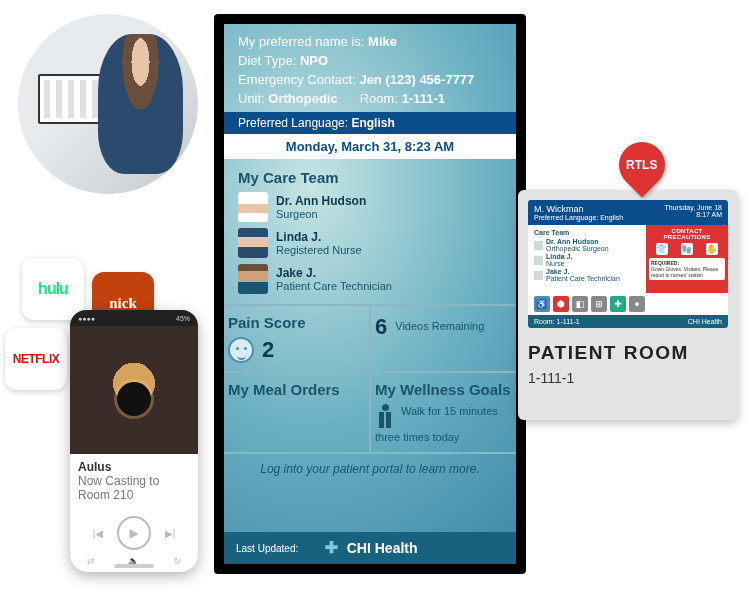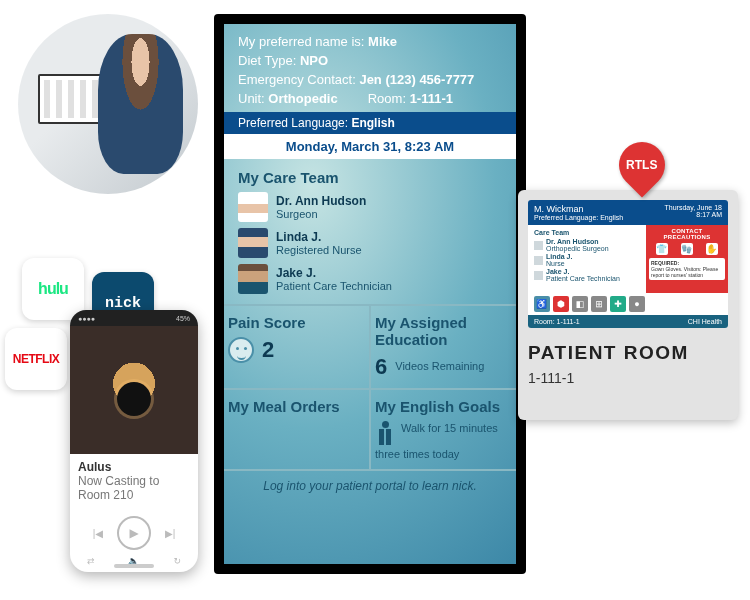--- a/index.html
+++ b/index.html
@@ -7,21 +7,21 @@
 
 
 .workstation{position:absolute;left:18px;top:14px;width:180px;height:180px;border-radius:50%;overflow:hidden;background:linear-gradient(135deg,#e8ebed 40%,#c2c9ce 100%)}
 .workstation .monitor{position:absolute;left:20px;top:60px;width:70px;height:50px;background:#fff;border:2px solid #333;border-radius:2px}
 .workstation .monitor::after{content:"";position:absolute;inset:4px;background:repeating-linear-gradient(90deg,#e0e0e0 0 6px,#fff 6px 12px)}
 .workstation .person{position:absolute;right:15px;top:20px;width:85px;height:140px;background:radial-gradient(ellipse at 50% 20%,#e8c4a8 0 15%,#6b4f3d 15% 30%,#2a4a6e 30% 100%);border-radius:40% 40% 30% 30%}
 
 
 .tile{position:absolute;width:62px;height:62px;border-radius:12px;display:flex;align-items:center;justify-content:center;font-weight:900;box-shadow:0 2px 6px rgba(0,0,0,.18)}
 .tile.hulu{left:22px;top:258px;background:#fff;color:#1ce783;font-size:16px;letter-spacing:-1px}
-.tile.nick{left:92px;top:272px;background:#0c4a6e;color:#fff;font-size:15px;font-family:Liberation Mono, monospace}
+.tile.nick{left:92px;top:272px;background:#c2410c;color:#fff;font-size:15px;font-family:Liberation Serif, serif}
 .tile.netflix{left:5px;top:328px;background:#fff;color:#e50914;font-size:12px;letter-spacing:-0.5px}
 
 
 .phone{position:absolute;left:70px;top:310px;width:128px;height:262px;background:#fff;border-radius:18px;box-shadow:0 4px 14px rgba(0,0,0,.3)}
 .phone-status{height:16px;background:#212121;border-radius:18px 18px 0 0;display:flex;justify-content:space-between;align-items:center;padding:0 8px;font-size:7px;color:#ccc}
 .phone-art{height:128px;background:radial-gradient(circle at 50% 45%,#d6a35c 0 22%,#3a2d28 22% 100%);position:relative}
 .phone-art::after{content:"";position:absolute;left:50%;top:44%;width:34px;height:34px;margin-left:-17px;background:#111;border-radius:50%;box-shadow:0 0 0 3px rgba(255,200,120,.3)}
 .phone-now{padding:6px 8px;font-size:12px;color:#777}
 .phone-now .t{font-weight:600;color:#333}
 .phone-ctrl{display:flex;justify-content:center;align-items:center;gap:14px;margin-top:8px}
@@ -29,21 +29,21 @@
 .phone-ctrl .play{width:34px;height:34px;border:2px solid #bbb;border-radius:50%;display:flex;align-items:center;justify-content:center;color:#bbb;font-size:12px}
 .phone-foot{position:absolute;bottom:6px;left:0;right:0;display:flex;justify-content:space-around;font-size:9px;color:#bbb}
 .phone-foot .hb{width:40px;height:4px;background:#ccc;border-radius:2px;position:absolute;left:50%;margin-left:-20px;bottom:-2px}
 
 
 .board{position:absolute;left:214px;top:14px;width:312px;height:560px;background:#000;border-radius:4px;padding:10px}
 .board-inner{width:100%;height:100%;background:radial-gradient(ellipse 140% 100% at 30% 30%,#c6e4e3 0%,#6ab0c2 45%,#2d7a9e 100%);position:relative;overflow:hidden}
 .header-blue{color:#fff;padding:10px 14px 0;font-size:13px}
 .header-blue .row{margin-bottom:4px}
 .header-blue b{font-weight:700}
-.header-blue .split{display:flex;gap:30px}
+.header-blue .split{display:flex;gap:22px}
 .lang-bar{background:#0a4d8c;color:#fff;font-size:12px;padding:4px 14px;margin-top:6px}
 .date-bar{background:#fff;color:#0a4d8c;text-align:center;font-size:13px;font-weight:600;padding:5px 0}
 .section{padding:10px 14px 4px}
 .sec-title{color:#1a546e;font-weight:700;font-size:15px;margin-bottom:6px}
 .team-row{display:flex;align-items:center;gap:8px;margin-bottom:6px}
 .avatar{width:30px;height:30px;border-radius:3px;background:#cfd8dc}
 .avatar.a1{background:linear-gradient(#fff 40%,#e8c4a8 40% 70%,#fff 70%)}
 .avatar.a2{background:linear-gradient(#2a4a6e 30%,#e8c4a8 30% 65%,#2a4a6e 65%)}
 .avatar.a3{background:linear-gradient(#6b4f3d 25%,#cba27c 25% 60%,#1a546e 60%)}
 .team-txt .n{font-size:12px;font-weight:700;color:#0d3a52}
@@ -170,40 +170,47 @@
 
     <div class="grid2">
       <div>
         <div class="sec-title">Pain Score</div>
         <div class="pain">
             <div class="pain-face"></div>
             <div class="big-num">2</div>
           </div>
       </div>
       <div>
-        <div class="sec-title">My Assigned Education</div>
         <div class="edu">
             <div class="big-num">6</div>
             <div class="edu-txt">Videos Remaining</div>
           </div>
       </div>
     </div>
 
     <div class="grid2">
       <div>
         <div class="sec-title">My Meal Orders</div>
       </div>
       <div>
-        <div class="sec-title">My English Goals</div>
+        <div class="sec-title">My Wellness Goals</div>
         <div class="meal-txt"><span class="walk-ico"></span><span>Walk for 15 minutes three times today</span></div>
       </div>
     </div>
 
-    <div class="portal-bar">Log into your patient portal to learn nick.</div>
-
+    <div class="portal-bar">Log into your patient portal to learn more.</div>
+
+    <div class="footer-bar">
+      <span>Last Updated:</span>
+      <div class="brand">
+          <span class="brand-ico"></span>
+          <span>CHI Health</span>
+        </div>
+      <span style="width:60px"></span>
+    </div>
   </div>
 </div>
 
 <div class="rtls-pin">
   <div class="drop">
       <span>RTLS</span>
     </div>
 </div>
 
 <div class="room-sign">

